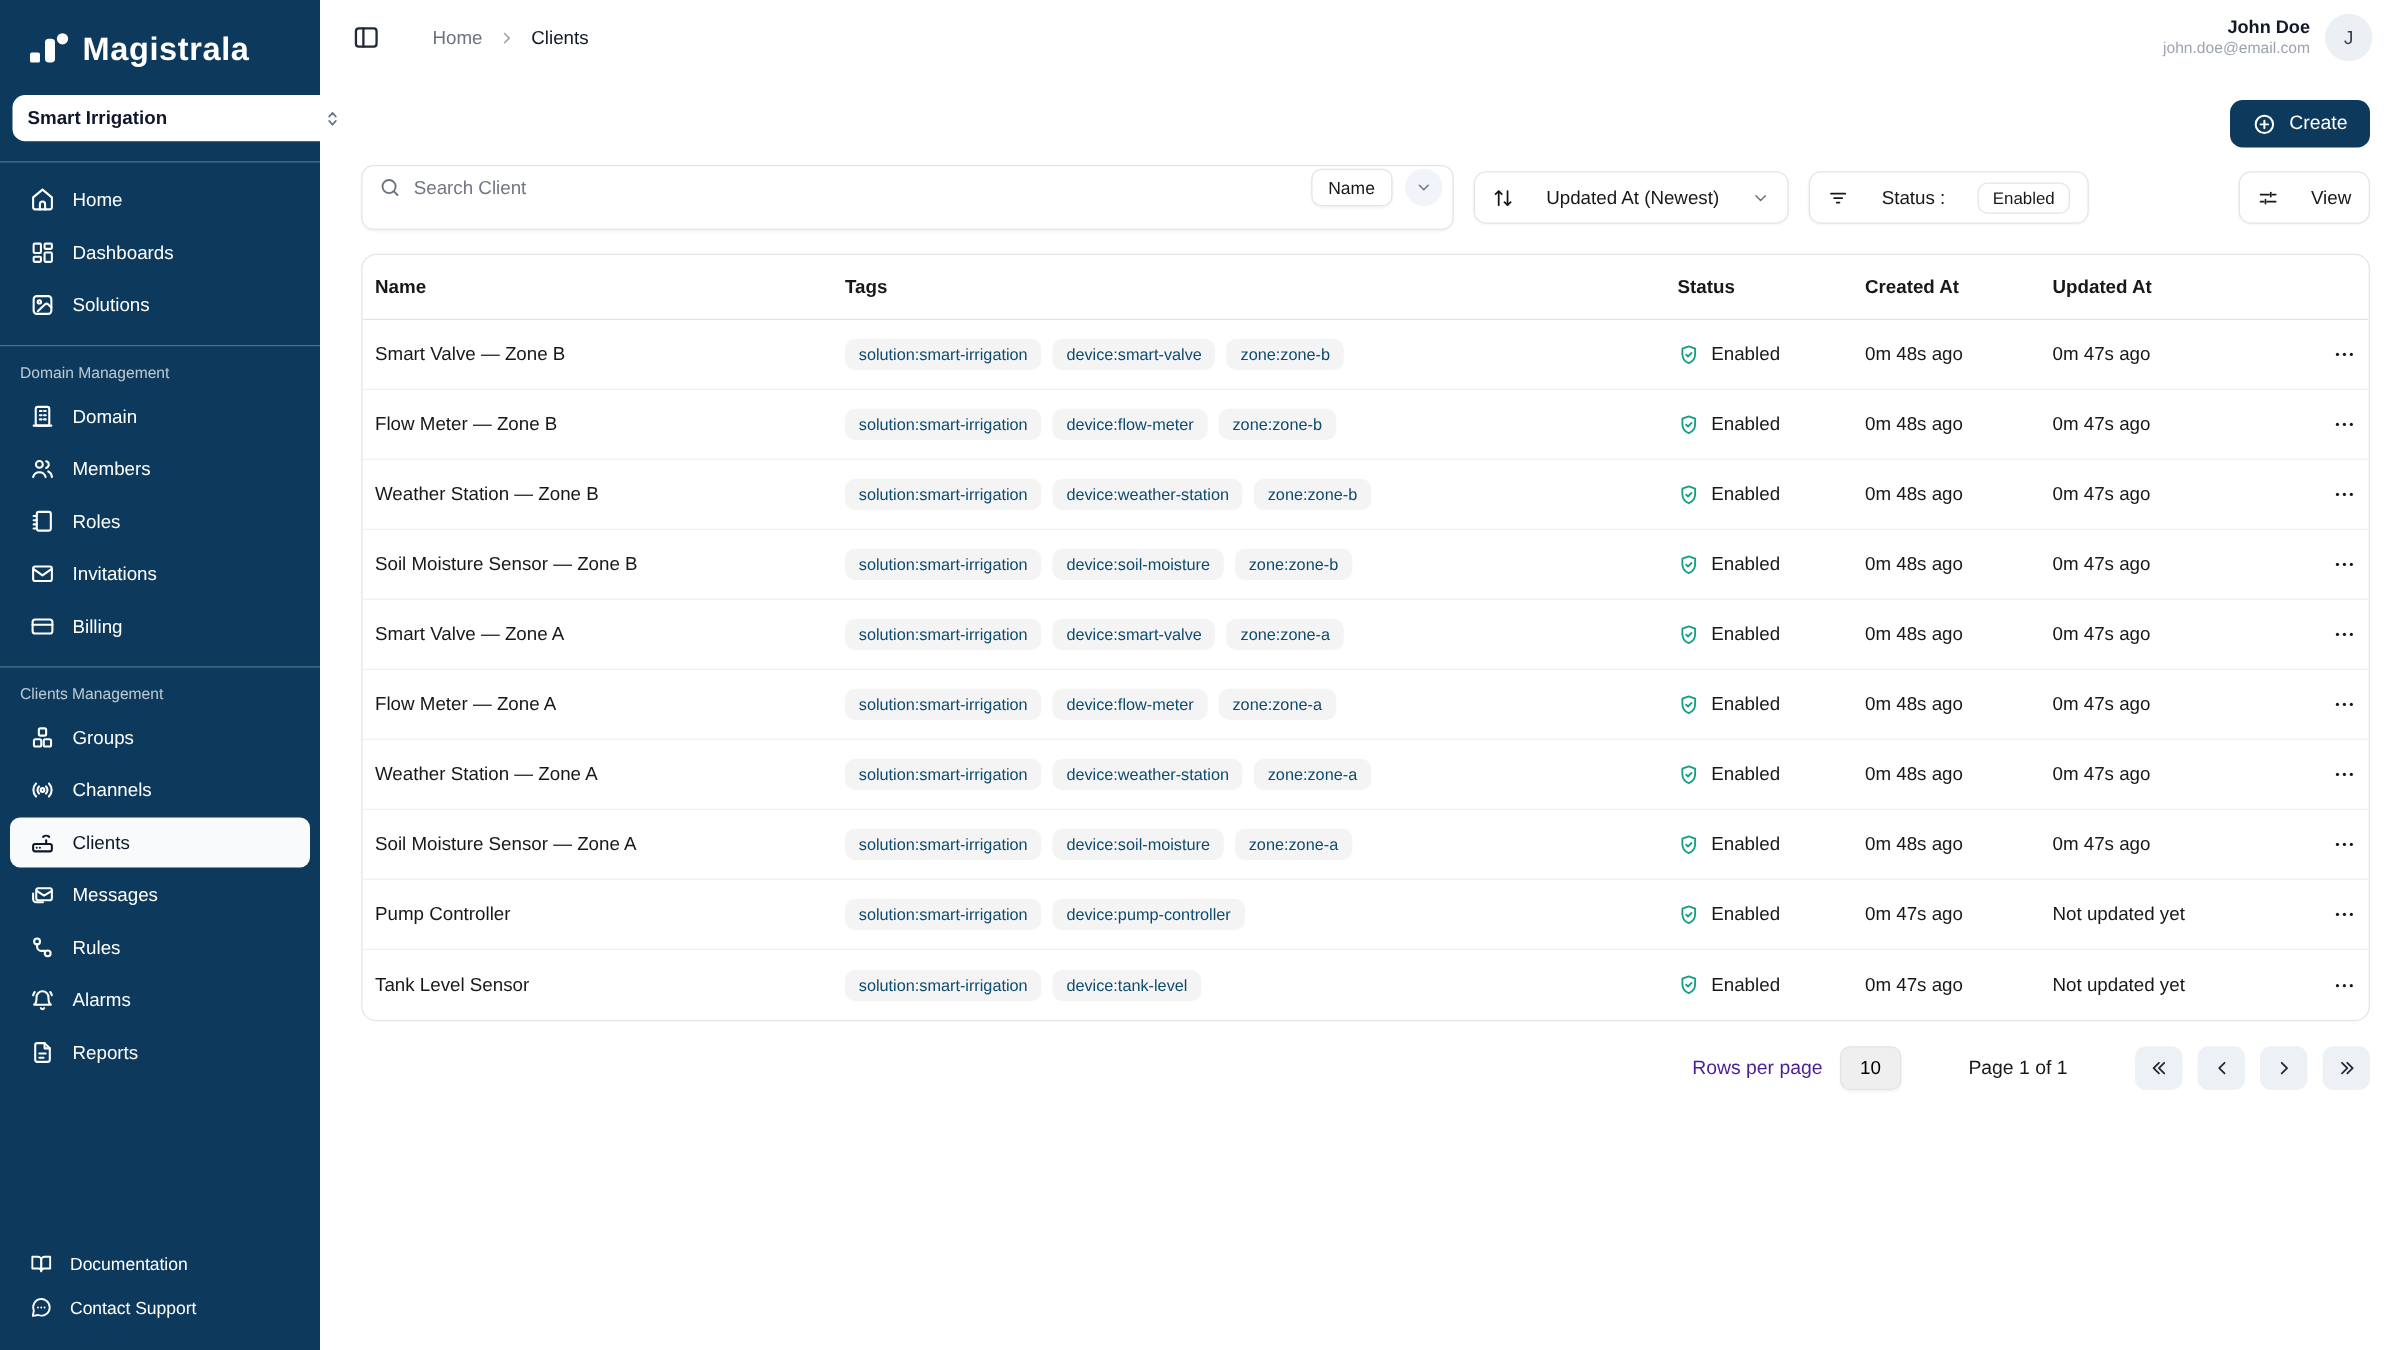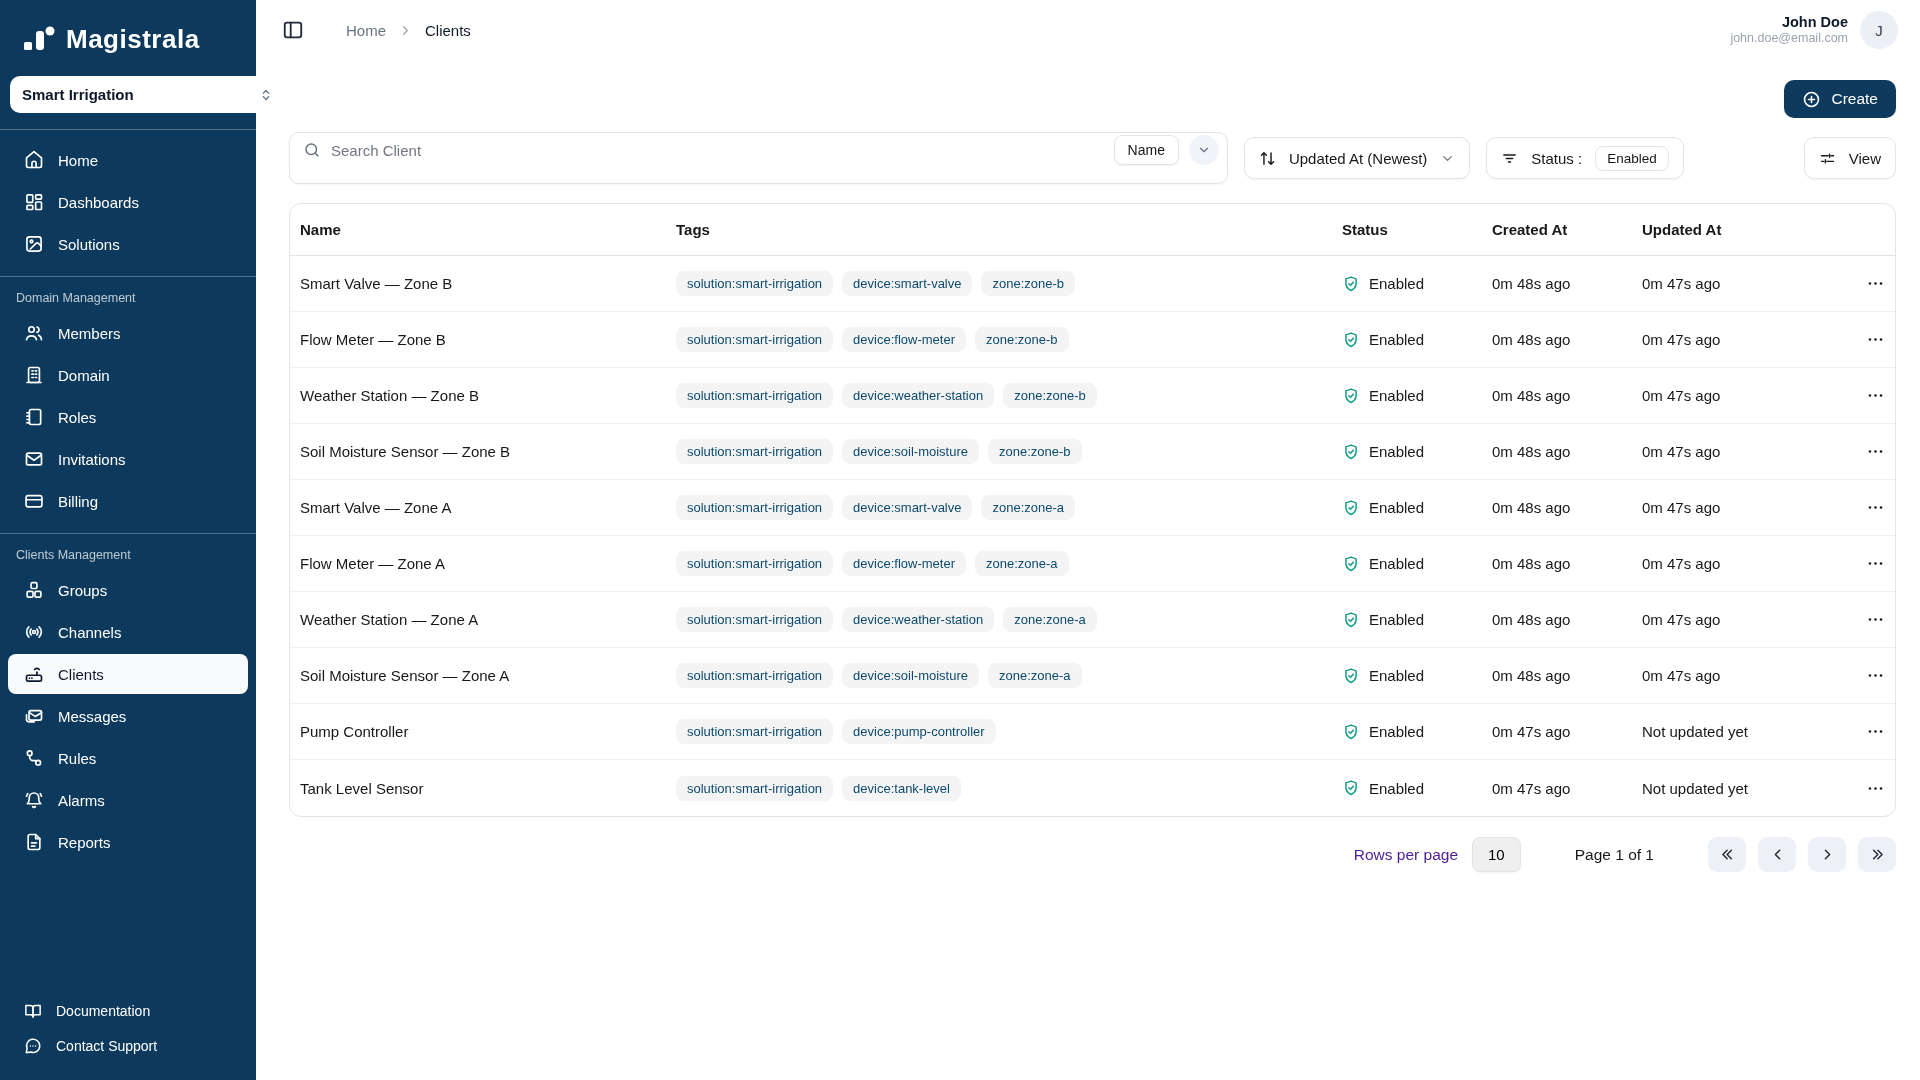--- a/index.html
+++ b/index.html
@@ -78,21 +78,21 @@
     border:1px solid #e4e4e7; background:#fff; border-radius:8px; padding:6px 13px; font-size:14px;
     cursor:pointer; box-shadow:0 1px 2px rgba(0,0,0,.05); font-family:inherit; color:#18181b;
   }
   .chev-circle {
     width:30px; height:30px; border-radius:50%; border:none; background:#f1f5f9; color:#6b7280;
     display:flex; align-items:center; justify-content:center; cursor:pointer; margin-right:2px;
   }
   .chev-circle .icon { width:14px; height:14px; }
   .ctrl-btn {
     height:42px; border:1px solid #e4e4e7; background:#fff; border-radius:10px; cursor:pointer;
-    display:flex; align-items:center; gap:13px; padding:0 14px; font-size:15px; font-weight:500;
+    display:flex; align-items:center; gap:26px; padding:0 14px; font-size:15px; font-weight:500;
     box-shadow:0 1px 2px rgba(0,0,0,.04); font-family:inherit; color:#18181b; flex:none;
   }
   .ctrl-btn .icon { width:17px; height:17px; }
   .ctrl-btn .icon.muted { color:#6b7280; width:15px; height:15px; }
   .mini-chip { border:1px solid #e4e4e7; border-radius:8px; padding:4px 11px; font-size:13.5px; font-weight:400; }
   .gap-spacer { width:88px; flex:none; }
 
   
   .table-wrap { margin:19px 24px 0 33px; border:1px solid #e4e4e7; border-radius:12px; overflow:hidden; }
   .trow {
@@ -182,37 +182,37 @@
             <path d="m20.5 14.5-3.2-3.2a2 2 0 0 0-2.8 0L7.5 18"></path>
           </svg>
         </span>
         <span>Solutions</span>
       </div>
       <hr class="side-divider" style="margin: 12px 0px 0px;">
       <div class="section-label">Domain Management</div>
       <div class="nav-item">
         <span class="icon">
           <svg viewBox="0 0 24 24" fill="none" stroke="currentColor" stroke-width="2" stroke-linecap="round" stroke-linejoin="round">
+            <rect x="5.5" y="3" width="13" height="18" rx="2"></rect>
+            <path d="M9.5 7h1.6M13.5 7h1.6M9.5 11h1.6M13.5 11h1.6M9.5 15h1.6M13.5 15h1.6"></path>
+            <path d="M3.5 21h17"></path>
+          </svg>
+        </span>
+        <span>Domain</span>
+      </div>
+      <div class="nav-item">
+        <span class="icon">
+          <svg viewBox="0 0 24 24" fill="none" stroke="currentColor" stroke-width="2" stroke-linecap="round" stroke-linejoin="round">
             <circle cx="9" cy="7.8" r="3.3"></circle>
             <path d="M3 20a6.2 6.2 0 0 1 12 0"></path>
             <path d="M15.5 4.8a3.3 3.3 0 0 1 0 6.4"></path>
             <path d="M17.5 14.6A6.2 6.2 0 0 1 21 20"></path>
           </svg>
         </span>
         <span>Members</span>
-      </div>
-      <div class="nav-item">
-        <span class="icon">
-          <svg viewBox="0 0 24 24" fill="none" stroke="currentColor" stroke-width="2" stroke-linecap="round" stroke-linejoin="round">
-            <rect x="5.5" y="3" width="13" height="18" rx="2"></rect>
-            <path d="M9.5 7h1.6M13.5 7h1.6M9.5 11h1.6M13.5 11h1.6M9.5 15h1.6M13.5 15h1.6"></path>
-            <path d="M3.5 21h17"></path>
-          </svg>
-        </span>
-        <span>Domain</span>
       </div>
       <div class="nav-item">
         <span class="icon">
           <svg viewBox="0 0 24 24" fill="none" stroke="currentColor" stroke-width="2" stroke-linecap="round" stroke-linejoin="round">
             <rect x="6.5" y="3" width="13.5" height="18" rx="2"></rect>
             <path d="M3.5 7h3M3.5 11h3M3.5 15h3M3.5 19h3"></path>
           </svg>
         </span>
         <span>Roles</span>
       </div>

